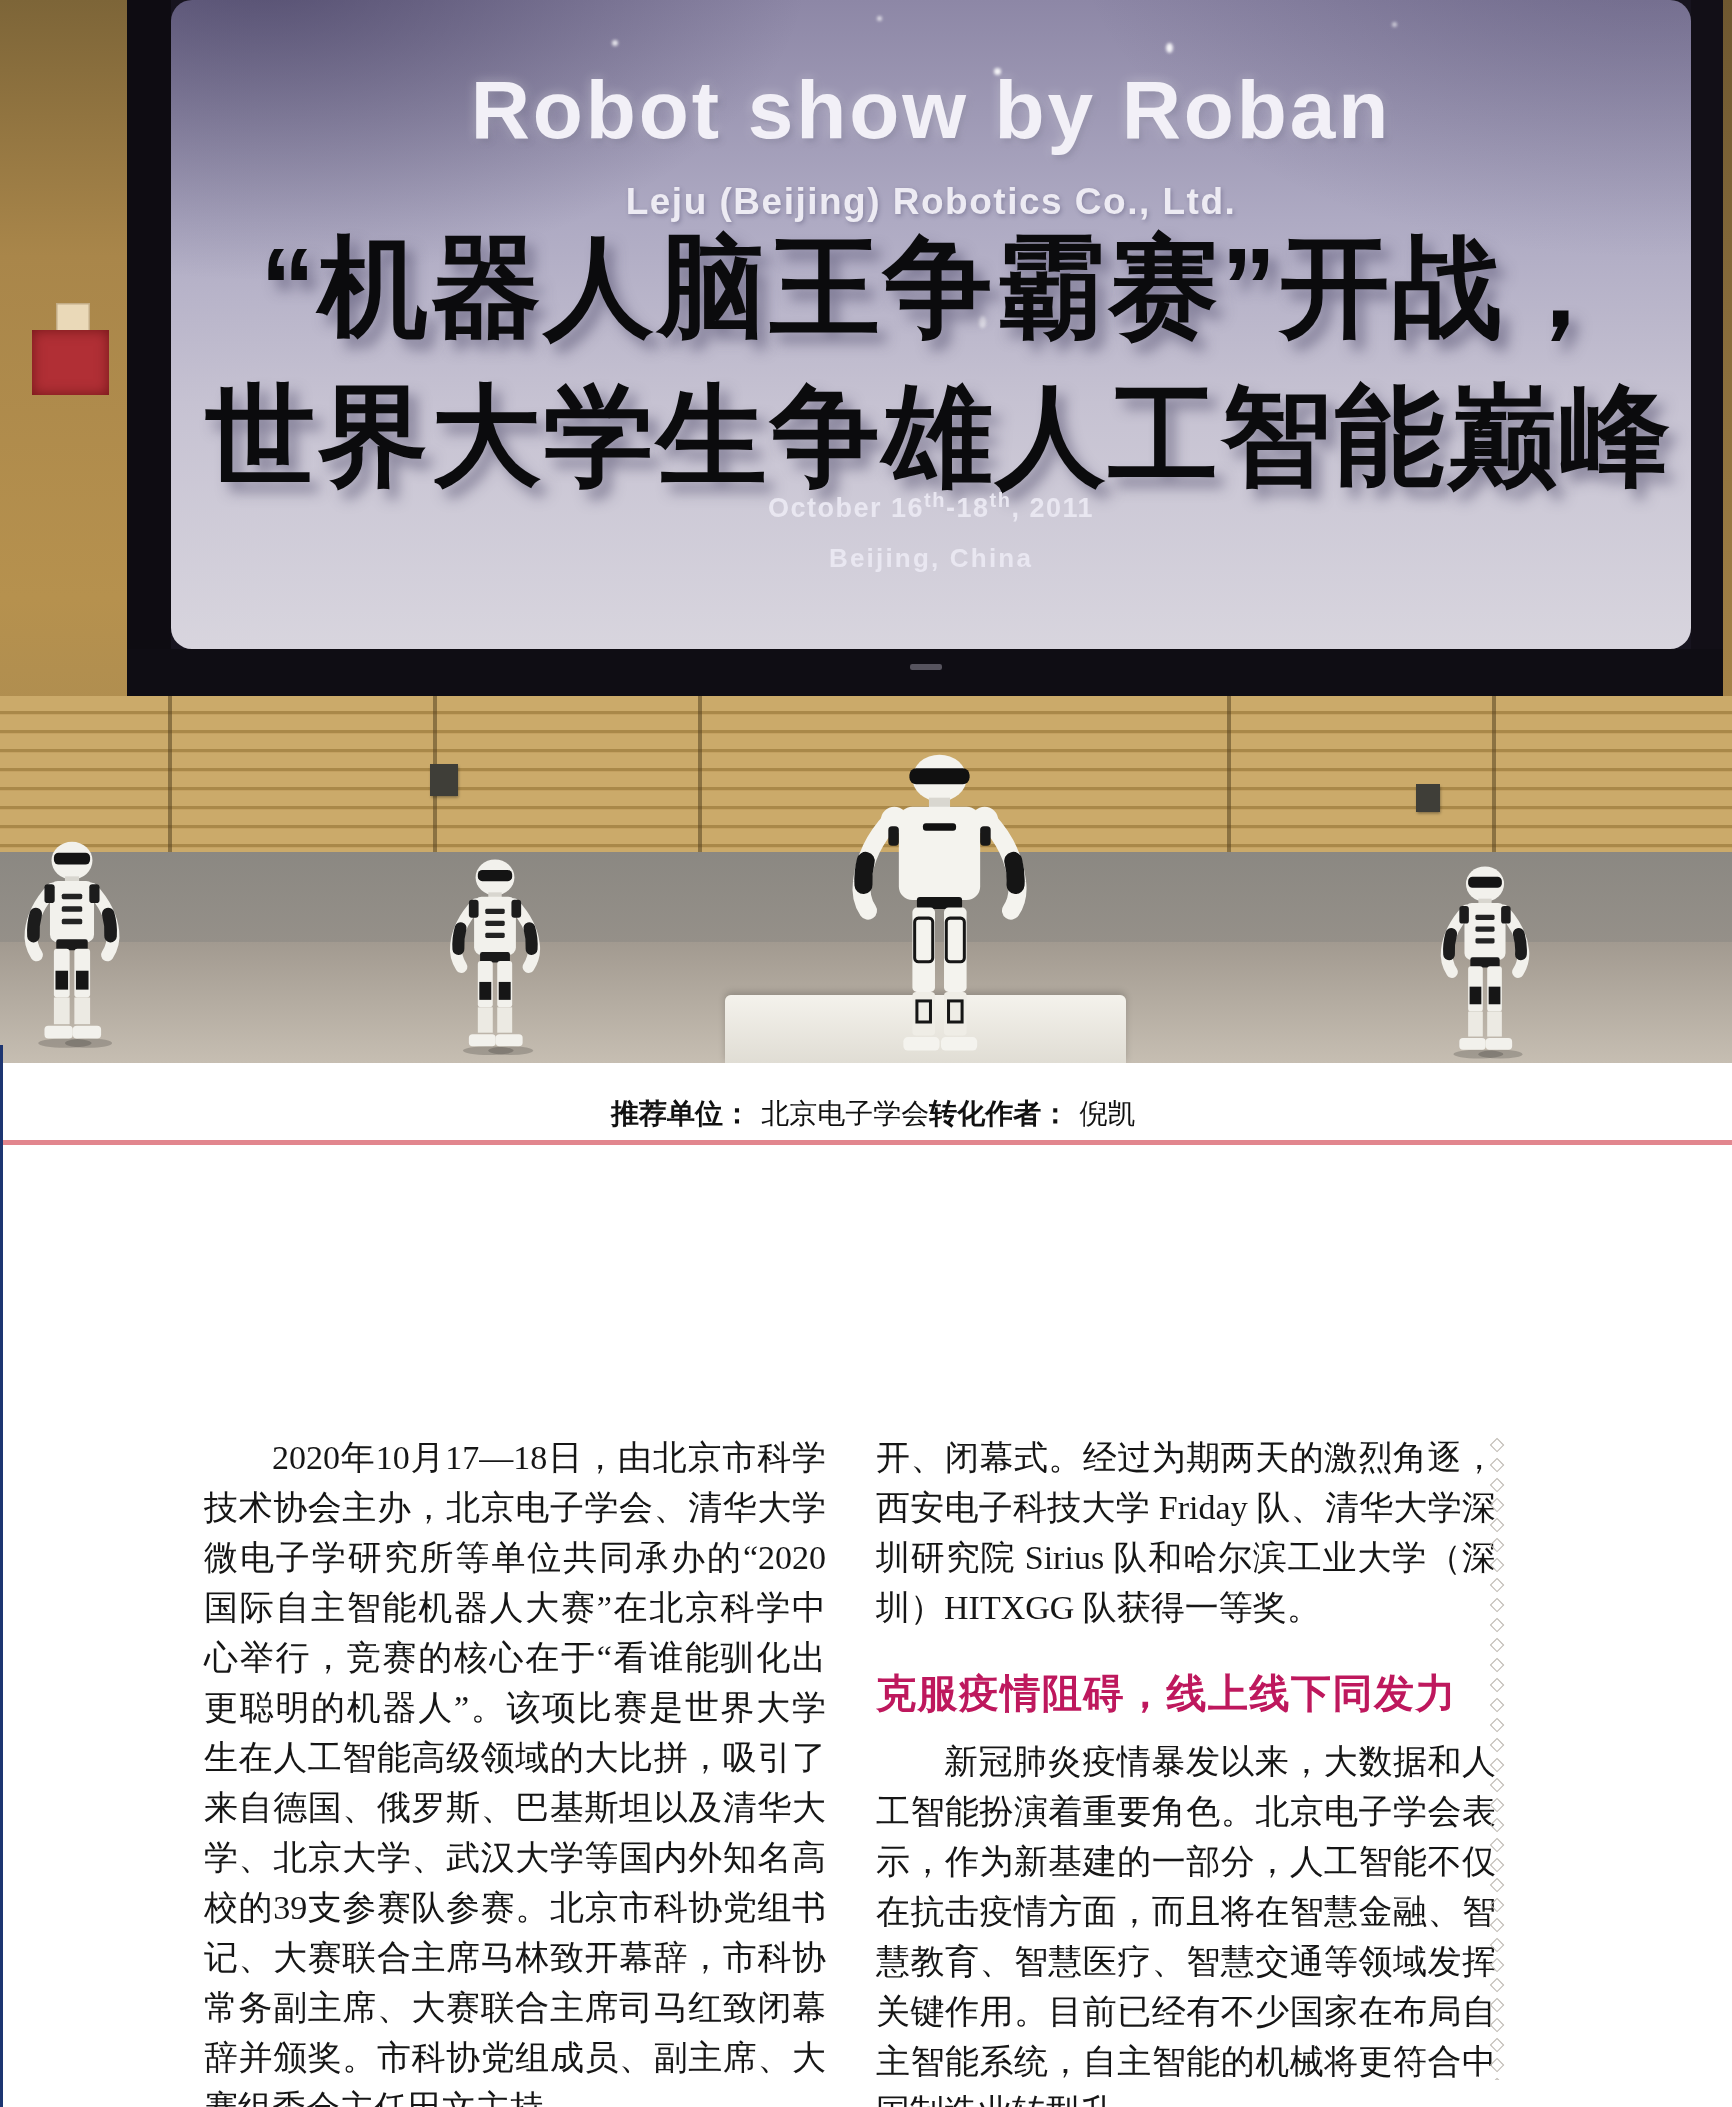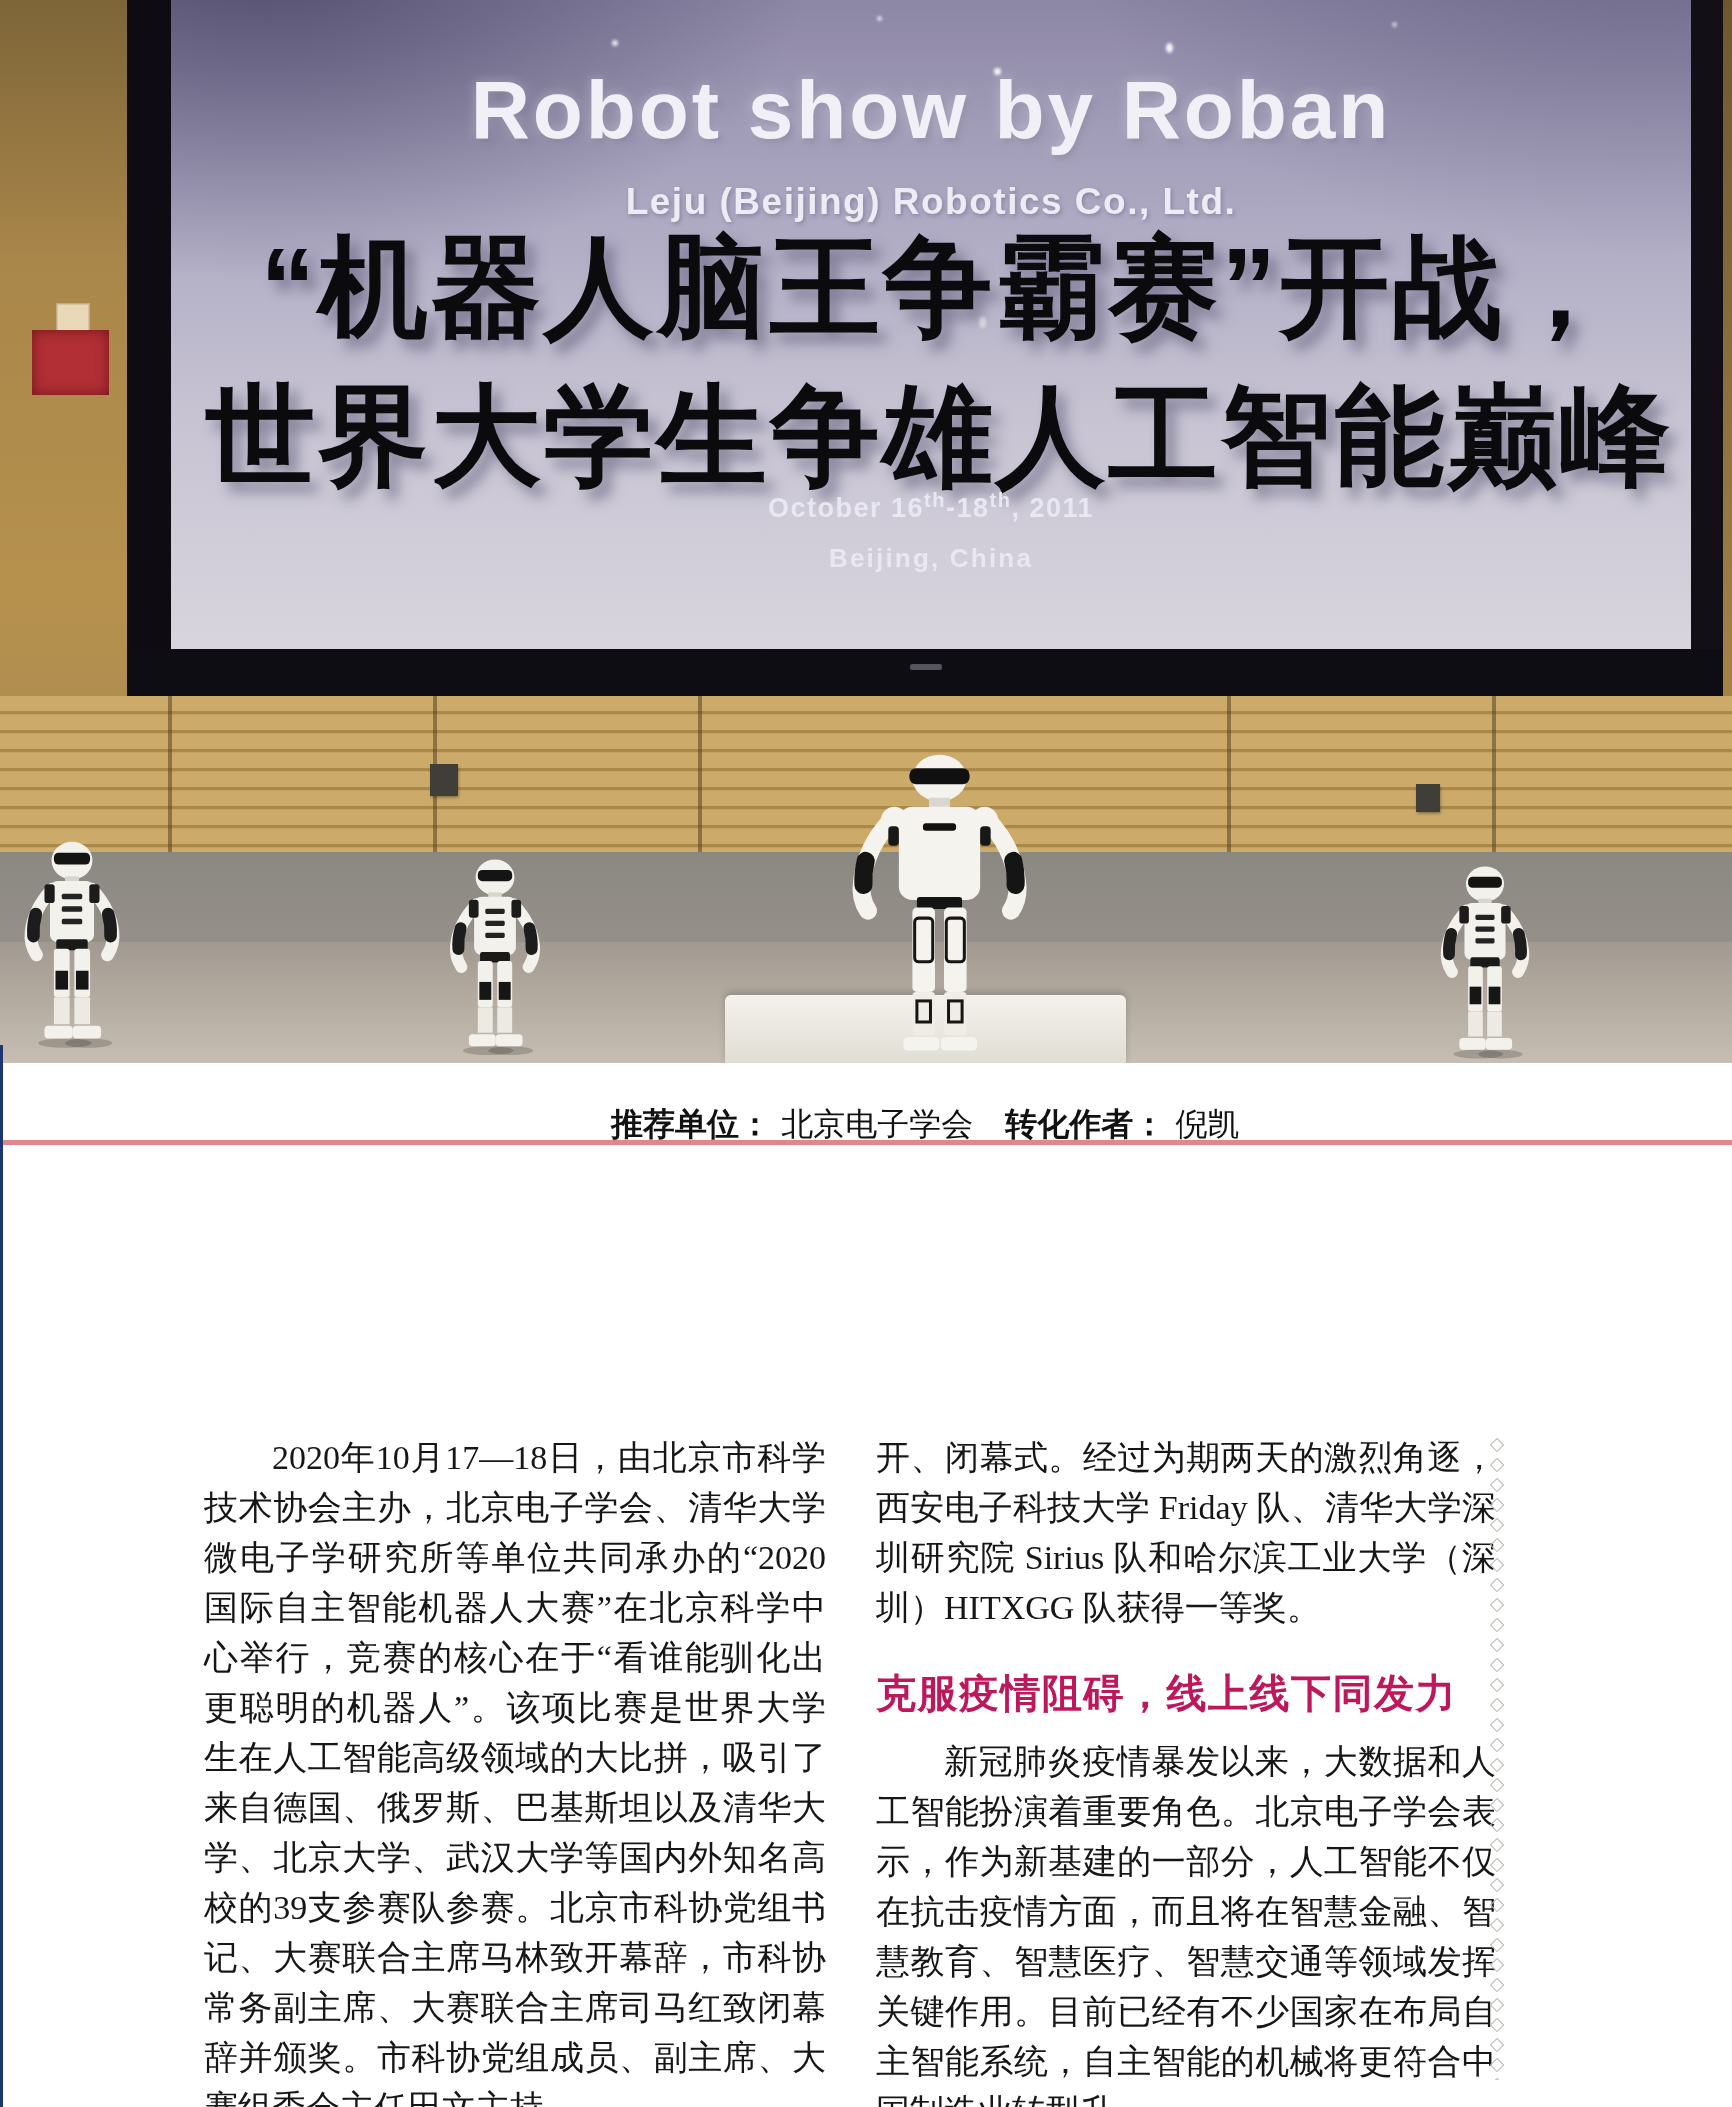--- a/index.html
+++ b/index.html
@@ -18,21 +18,21 @@
         box-shadow:inset 0 0 13.2px rgba(60,0,0,.55);}
   .bezel-left{position:absolute;left:127px;top:0;width:44px;height:698px;background:#0e0c12;}
   .bezel-right{position:absolute;left:1691px;top:0;width:32px;height:698px;background:#120f17;}
   .bezel-bottom{position:absolute;left:127px;top:649px;width:1597px;height:49px;background:#0f0d14;}
   .bezel-logo{position:absolute;left:50%;top:14.7px;width:32px;height:6.6px;background:#56535e;border-radius:2.2px;transform:translateX(-50%);}
 
   .screen{position:absolute;left:171px;top:0;width:1520px;height:649px;overflow:hidden;
     background:
       radial-gradient(883px 515px at 6% -6%, rgba(38,32,68,0.55), transparent 62%),
       radial-gradient(957px 559px at 97% -12%, rgba(52,46,84,0.35), transparent 60%),
-      linear-gradient(180deg,#8d87a6 0%,#aeaac3 34%,#c6c2d2 62%,#d8d5de 100%);}
+      linear-gradient(180deg,#8d87a6 0%,#aeaac3 34%,#c6c2d2 62%,#d8d5de 100%); border-radius: 21px;}
   .star{position:absolute;border-radius:50%;background:#ffffff;filter:blur(1.5px);}
 
   .screen-title{position:absolute;left:0;right:0;top:63px;text-align:center;
       font-size:82px;font-weight:600;letter-spacing:2.9px;color:#f2f0f7;
       text-shadow:0 0 11.8px rgba(255,255,255,.35), 2.2px 2.9px 5.9px rgba(70,65,100,.35);}
   .screen-subtitle{position:absolute;left:0;right:0;top:181px;text-align:center;
       font-size:37px;font-weight:600;letter-spacing:1.5px;color:#edebf3;
       text-shadow:1.5px 2.2px 4.4px rgba(70,65,100,.35);}
   .headline{position:absolute;left:16px;right:0;top:212px;text-align:center;
       font-size:110px;line-height:149px;font-weight:800;letter-spacing:2.9px;color:#0b0b0d;
@@ -53,22 +53,22 @@
   .floor{position:absolute;left:0;top:942px;width:1733px;height:121px;
     background:linear-gradient(180deg,#a29a90,#c6beb2);}
   .pedestal{position:absolute;left:725px;top:995px;width:401px;height:68px;
     background:linear-gradient(180deg,#f4f2ec,#e0ddd4);border-radius:5.9px 5.9px 0 0;
     box-shadow:0 -2.2px 7.4px rgba(0,0,0,.18);}
 
   .robot{position:absolute;}
   .robot svg{display:block;width:100%;height:auto;}
 
   
-  .credit{position:absolute;left:611px;top:1095px;display:flex;gap:32px;
-      font-size:32px;color:#111;align-items:baseline;margin-top:8px;}
+  .credit{position:absolute;left:611px;top:1095px;display:flex;
+      font-size:28px;color:#111;align-items:baseline;}
   .credit .pair{display:flex;gap:10.3px;align-items:baseline;}
   .credit .lab{font-weight:700;}
   .divider{position:absolute;left:0;top:1140px;width:1733px;height:5.2px;background:#e2868e;}
   .edge-line{position:absolute;left:0;top:1045px;width:2.9px;height:1063px;background:#1d3571;}
 
   
   .col{position:absolute;top:1433px;width:622px;
       font-family:"Liberation Serif","DejaVu Serif",serif;
       font-size:34px;line-height:50px;color:#161616;text-align:justify;}
   .col-left{left:204px;}

